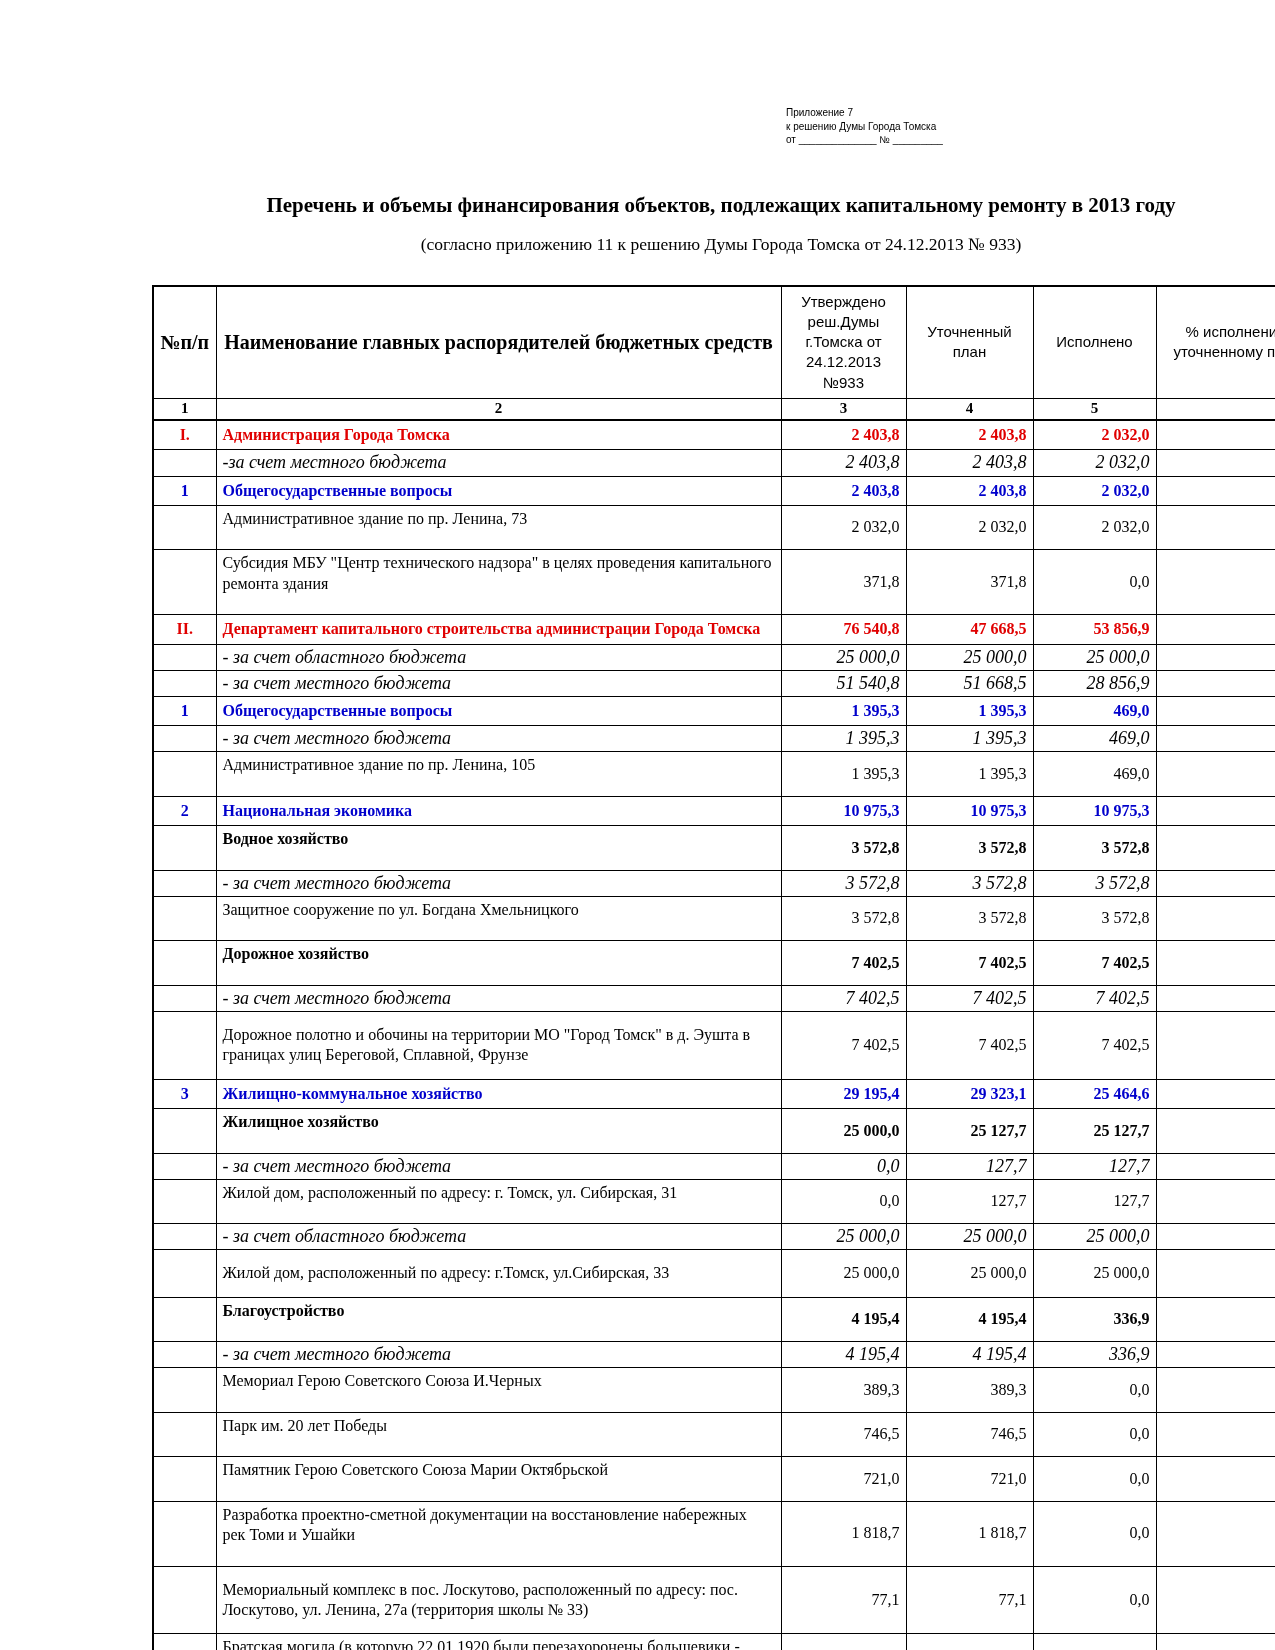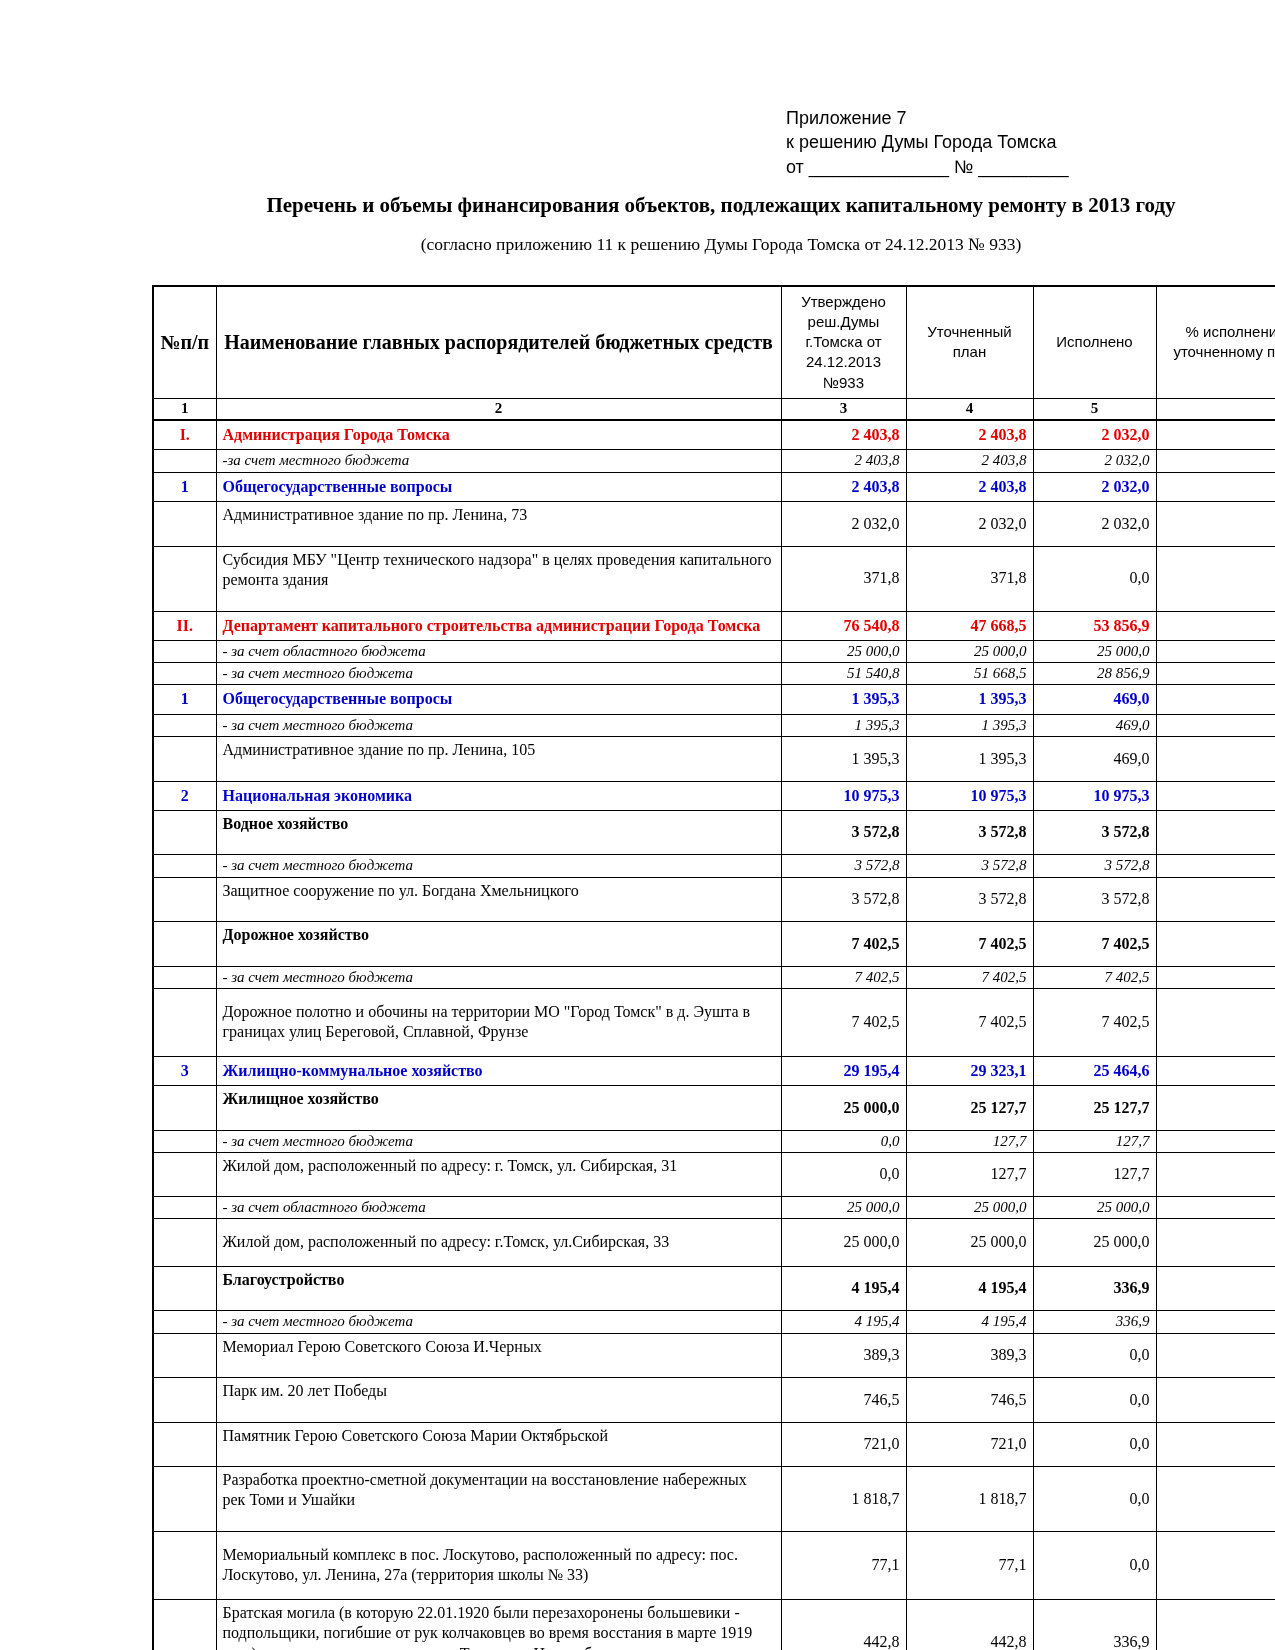--- a/index.html
+++ b/index.html
@@ -8,21 +8,21 @@
     width: 1275px; height: 1650px;
     background: #ffffff;
     overflow: hidden;
     position: relative;
     font-family: "Liberation Serif", serif;
     color: #000;
   }
   .appendix {
     position: absolute; left: 786px; top: 106px;
     font-family: "Liberation Sans", sans-serif;
-    font-size: 18px; line-height: 1.35;
+    font-size: 10px; line-height: 1.35;
   }
   .heading {
     position: absolute; left: 152px; top: 193px;
     width: 1138px; text-align: center;
   }
   .title { font-size: 21px; font-weight: bold; }
   .subtitle { margin-top: 16px; font-size: 17.5px; }
   .table-wrap {
     position: absolute; left: 152px; top: 285px;
   }
@@ -51,21 +51,21 @@
   }
   tbody td { font-size: 16px; line-height: 1.28; }
   td.c-num { text-align: center; }
   td.c-name { text-align: left; padding: 3px 8px 20px 6px; }
   td.c-val { text-align: right; padding-right: 6px; white-space: nowrap; }
 
   tr.section-red td { color: var(--red, #e00000); font-weight: bold; padding-top: 4px; padding-bottom: 4px; }
   tr.section-blue td { color: var(--blue, #0000cc); font-weight: bold; padding-top: 4px; padding-bottom: 4px; }
   tr.section-red td.c-num, tr.section-blue td.c-num { font-weight: bold; }
   tr.subheader td.c-name, tr.subheader td.c-val { font-weight: bold; }
-  tr.budget td { font-style: italic; font-size: 15px; padding-top: 1px; padding-bottom: 1px; }
+  tr.budget td { font-style: italic; font-size: 18px; padding-top: 1px; padding-bottom: 1px; }
   tr.tall td { padding-top: 13px; padding-bottom: 13px; }
 </style>
 </head>
 <body>
 
 <div class="page">
 
   <div class="appendix">
     <div>Приложение 7</div>
     <div>к решению Думы Города Томска</div>

